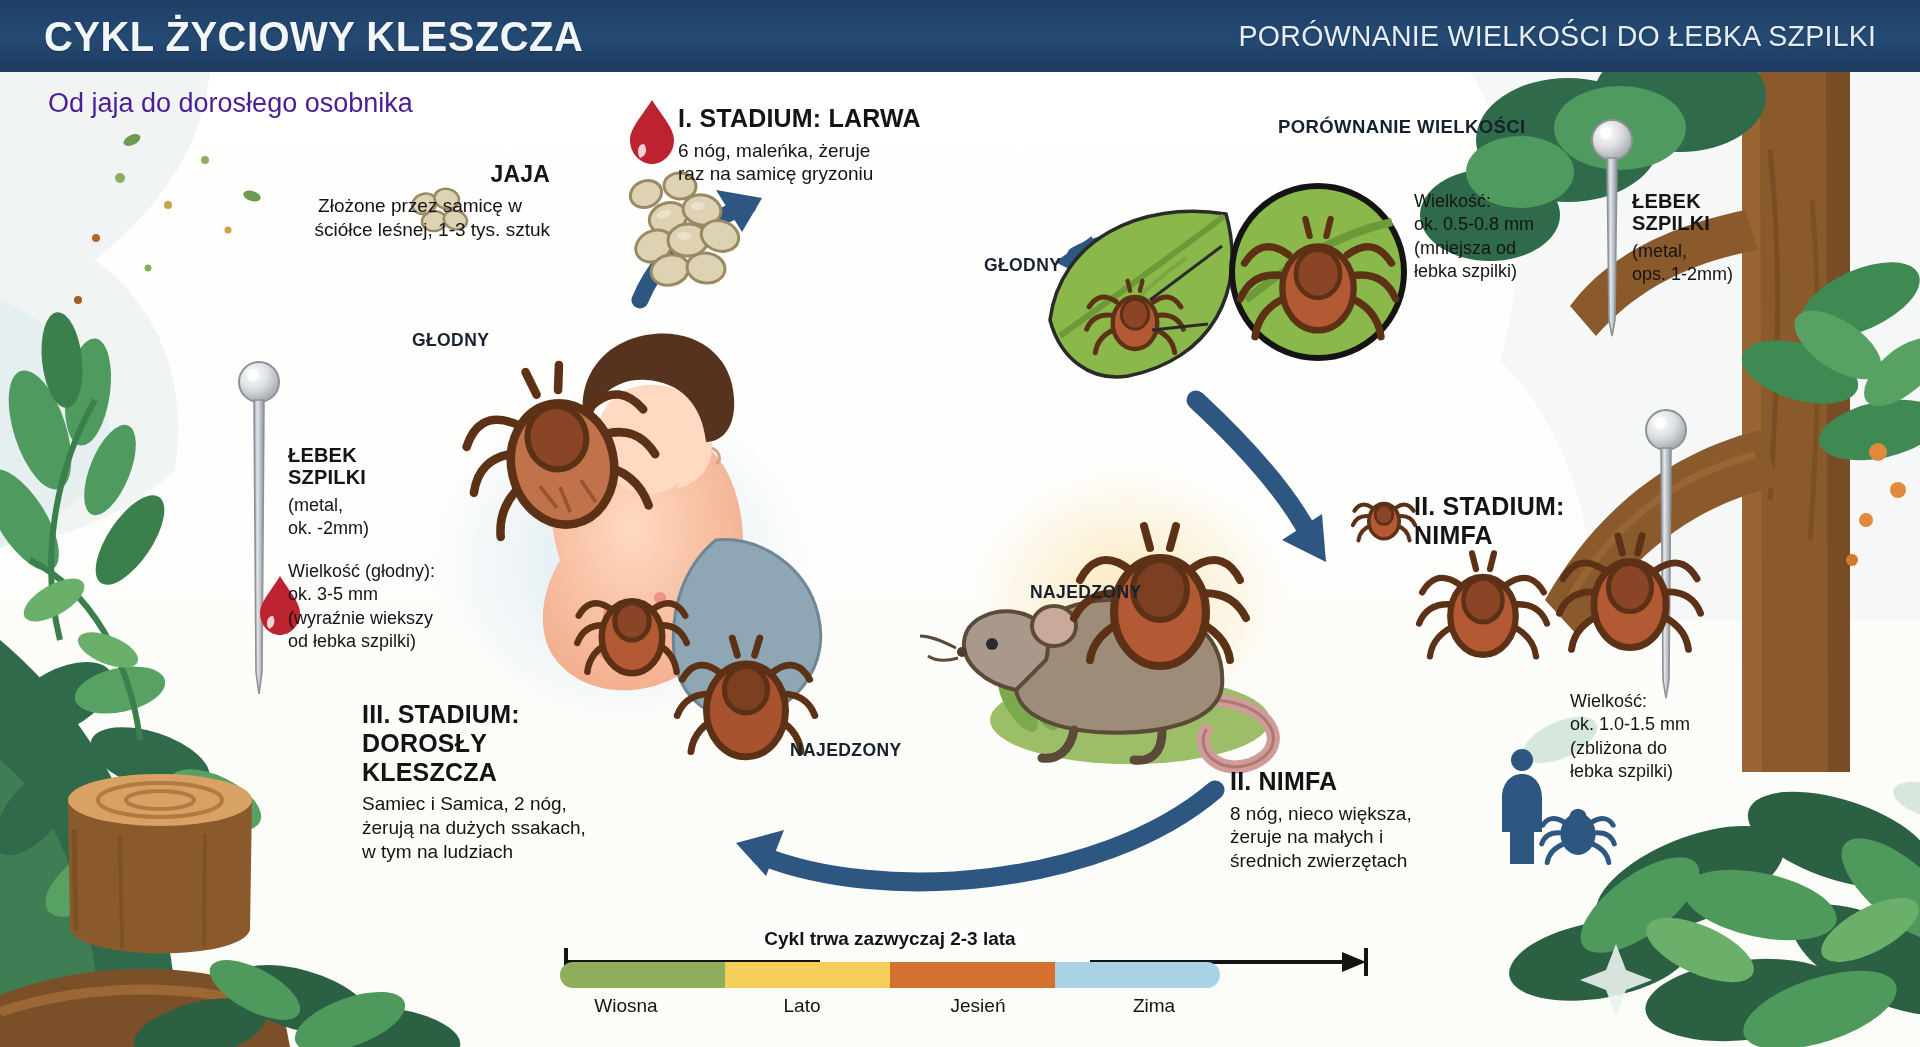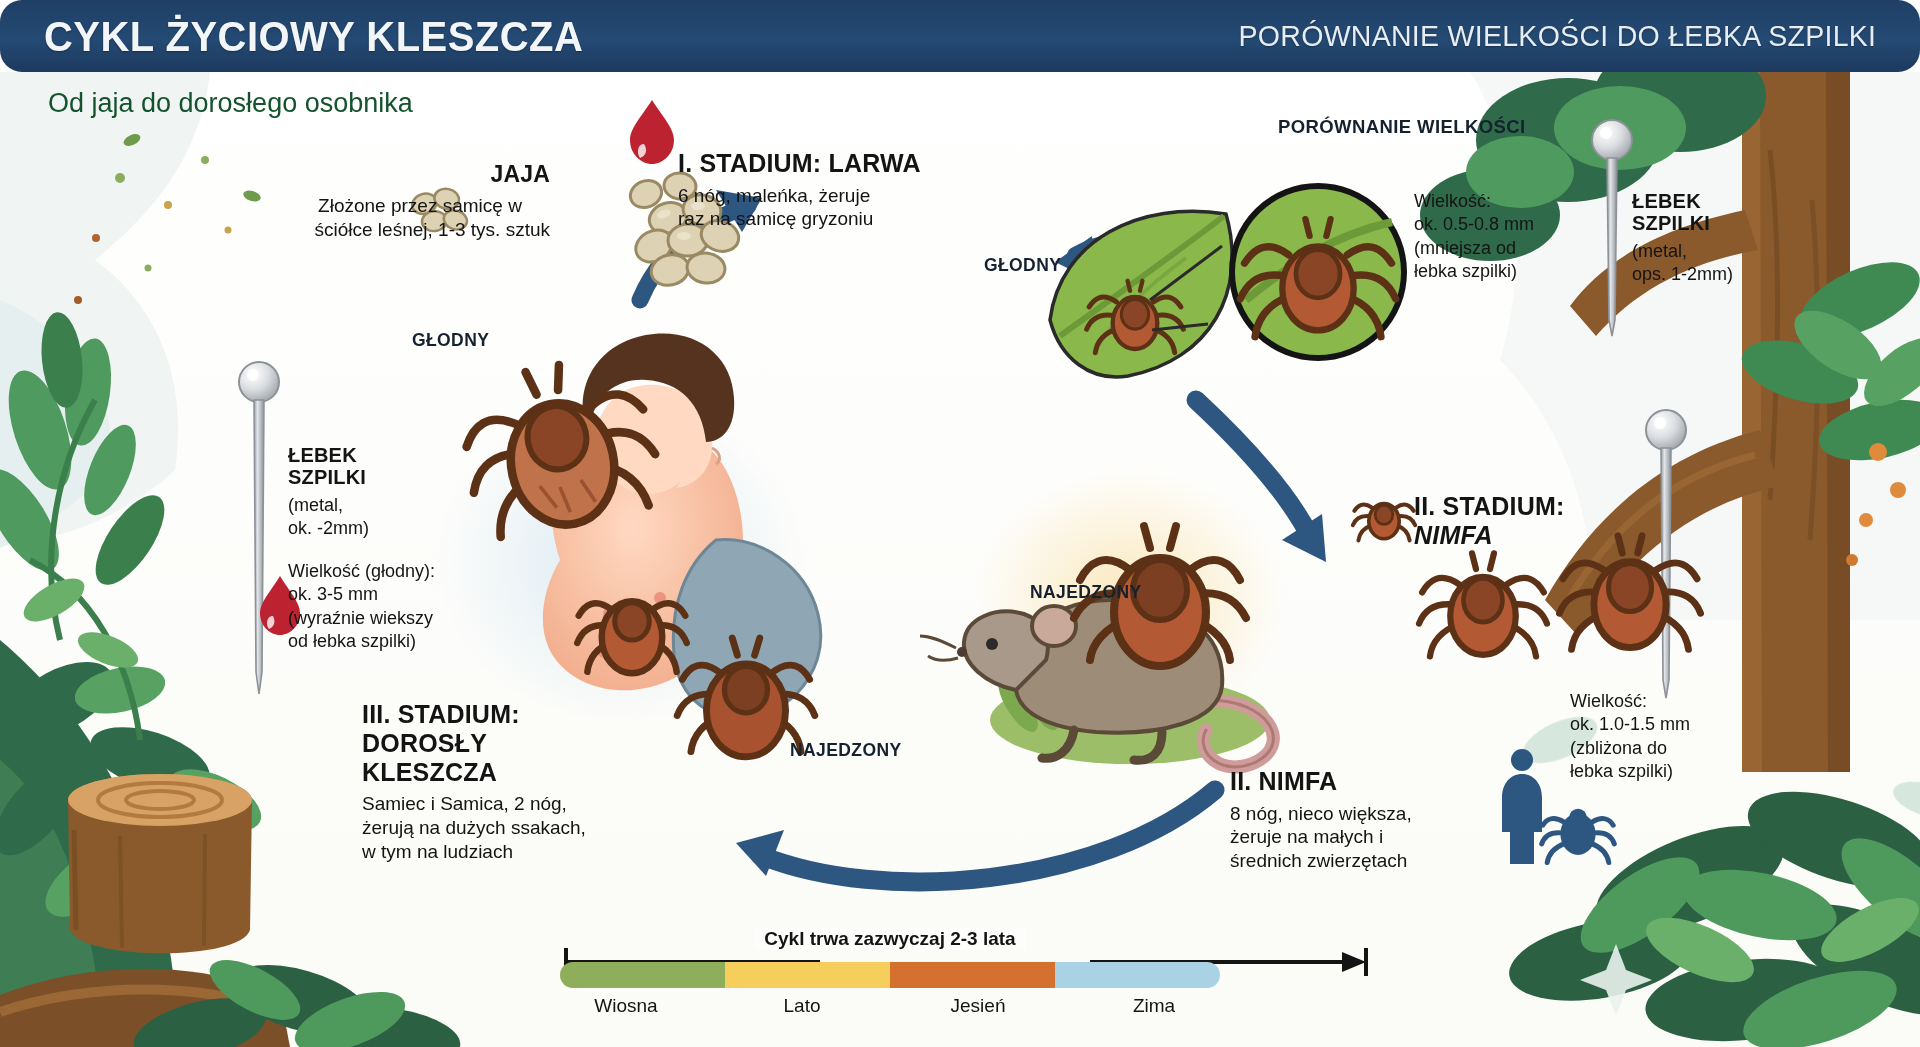--- a/index.html
+++ b/index.html
@@ -9,36 +9,36 @@
     background:#ffffff;
     position:relative;
   }
   #stage{position:absolute;inset:0;width:1920px;height:1047px;overflow:hidden;background:#fdfdfb;}
 
   
   .header{
     position:absolute;left:0;top:0;width:1920px;height:72px;
     background:linear-gradient(180deg,#1f3f66 0%,#244a73 55%,#1d3a5f 100%);
     display:flex;align-items:center;justify-content:space-between;
-    padding:12px 44px;box-sizing:border-box;z-index:40;border-radius:22px;
+    padding:12px 44px;box-sizing:border-box;z-index:40;
   }
   .header h1{
     margin:0;color:#f3f6f9;font-size:43px;font-weight:bold;letter-spacing:.5px;
     font-family:"Liberation Sans", sans-serif;
     transform:scaleX(.93);transform-origin:left center;
     text-shadow:0 1px 2px rgba(0,0,0,.35);
   }
   .header .sub{
     color:#e7edf3;font-size:30px;letter-spacing:.3px;font-weight:400;
     transform:scaleX(.95);transform-origin:right center;
     text-shadow:0 1px 2px rgba(0,0,0,.3);
   }
 
   .subtitle{
-    position:absolute;left:48px;top:88px;font-size:27px;color:#14532d;z-index:30;
+    position:absolute;left:48px;top:88px;font-size:27px;color:#4c1d95;z-index:30;
   }
 
   
   .bg{position:absolute;inset:0;z-index:1;}
   .bg svg{display:block;}
 
   
   .tb{position:absolute;z-index:25;color:#141414;line-height:1.22;}
   .tb .h{font-weight:bold;font-size:23px;letter-spacing:.2px;}
   .tb .hbig{font-weight:bold;font-size:25px;letter-spacing:.2px;}
@@ -540,21 +540,21 @@
   <div class="subtitle">Od jaja do dorosłego osobnika</div>
 
   <div class="tb right" style="left:290px;top:160px;width:260px;">
     <div class="h" style="text-align:right;padding-right:0;">
       <span>JAJA</span>
     </div>
     <div class="p" style="margin-top:6px;text-align:center;">Złożone przez samicę w</div>
     <div class="p">ściółce leśnej, 1-3 tys. sztuk</div>
   </div>
 
-  <div class="tb" style="left:678px;top:103px;width:330px;margin-top:45px;">
+  <div class="tb" style="left:678px;top:103px;width:330px;">
     <div class="hbig">I. STADIUM: LARWA</div>
     <div class="p" style="margin-top:5px;">6 nóg, maleńka, żeruje</div>
     <div class="p">raz na samicę gryzoniu</div>
   </div>
 
   <div class="cap" style="left:984px;top:255px;">GŁODNY</div>
 
   <div class="cap" style="left:1278px;top:116px;font-size:18.5px;">PORÓWNANIE WIELKOŚCI</div>
 
   <div class="tb" style="left:1414px;top:190px;width:190px;">
@@ -566,21 +566,21 @@
 
   <div class="tb" style="left:1632px;top:190px;width:150px;">
     <div class="h" style="font-size:20px;line-height:1.12;">ŁEBEK</div>
     <div class="h" style="font-size:20px;line-height:1.12;">SZPILKI</div>
     <div class="p2" style="margin-top:5px;">(metal,</div>
     <div class="p2">ops. 1-2mm)</div>
   </div>
 
   <div class="tb" style="left:1414px;top:492px;width:250px;">
     <div class="hbig" style="line-height:1.14;">II. STADIUM:</div>
-    <div class="hbig" style="line-height:1.14;font-style:italic;">NIMFA</div>
+    <div class="hbig" style="line-height:1.14;">NIMFA</div>
   </div>
 
   <div class="tb" style="left:1570px;top:690px;width:200px;">
     <div class="p2">Wielkość:</div>
     <div class="p2">ok. 1.0-1.5 mm</div>
     <div class="p2">(zbliżona do</div>
     <div class="p2">łebka szpilki)</div>
   </div>
 
   <div class="cap" style="left:1030px;top:582px;">NAJEDZONY</div>

